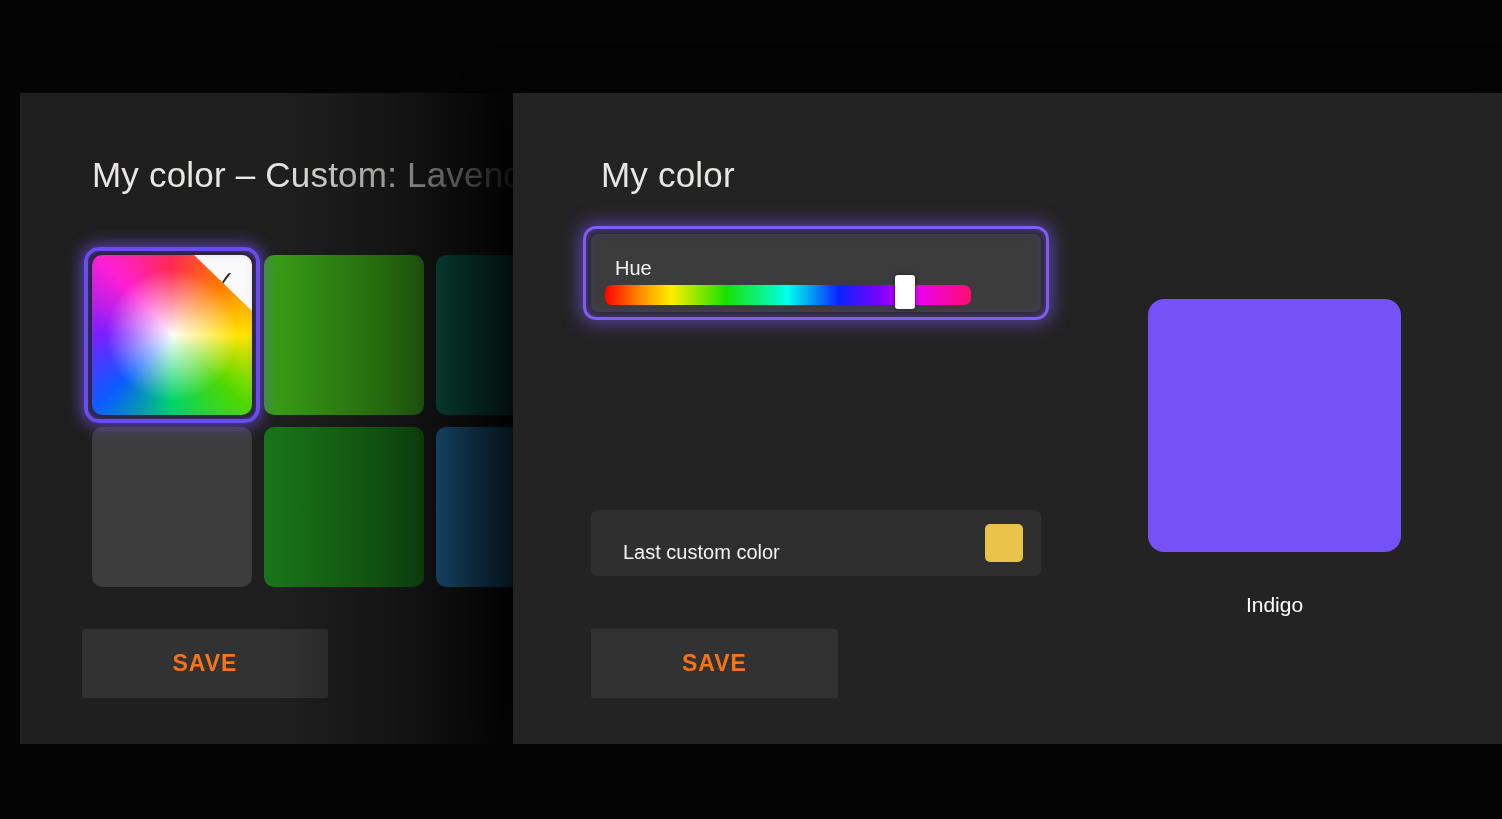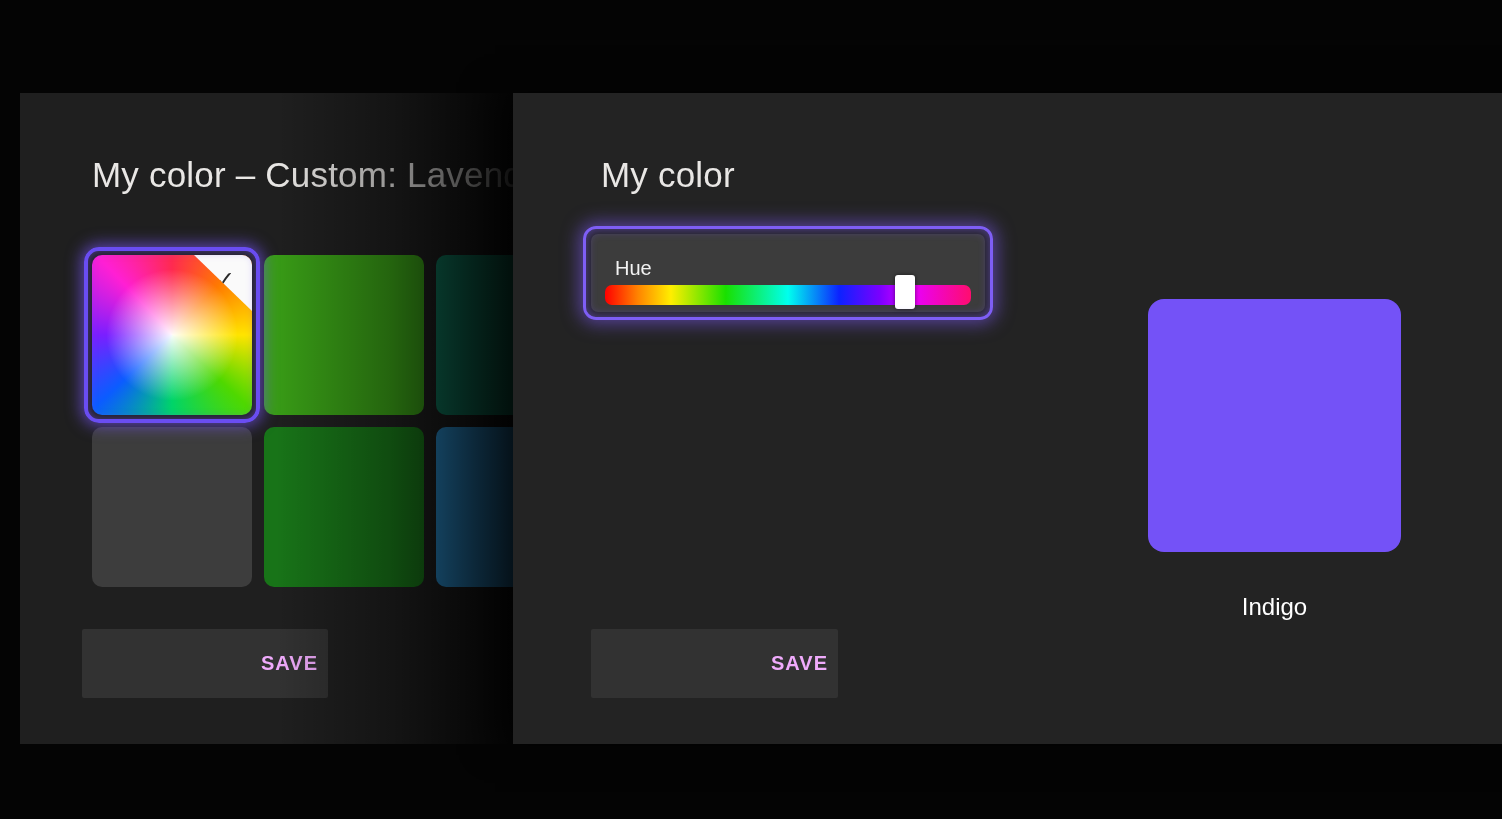--- a/index.html
+++ b/index.html
@@ -30,27 +30,27 @@
                       #00d469 50%, #0b5cff 63%, #7a1fff 75%, #ff1fd4 88%, #ff2a50 100%); }
   .select-ring { position:absolute; inset:-8px; border:4px solid #6a4df2; border-radius:15px;
        pointer-events:none; z-index:3;
        box-shadow:0 0 15px 3px rgba(120,85,250,.65), inset 0 0 8px 1px rgba(120,85,250,.45); }
   .check-corner { position:absolute; top:0; right:0; width:58px; height:56px; background:#fafafa;
        clip-path:polygon(0 0, 100% 0, 100% 100%); border-top-right-radius:10px; }
   .check-glyph { position:absolute; top:3px; right:7px; color:#2a2a2a; font-size:24px; line-height:24px; }
 
   
   .save-btn { position:absolute; height:69px; background:#323232; border:none; border-radius:2px;
-       color:#f0abfc; font-family:"Liberation Sans",sans-serif; font-size:20px; font-weight:bold;
-       letter-spacing:1px; text-align:right; cursor:pointer; }
+       color:#f97316; font-family:"Liberation Sans",sans-serif; font-size:23px; font-weight:bold;
+       letter-spacing:1px; text-align:center; cursor:pointer; }
   #left-panel  .save-btn { left:62px; top:536px; width:246px; }
   #right-panel .save-btn { left:78px; top:536px; width:247px; }
 
   
-  .card { position:absolute; left:78px; width:394px; border-radius:7px; background:#2f2f2f; }
+  .card { position:absolute; left:78px; width:450px; border-radius:7px; background:#2f2f2f; }
   .card.focused { background:#3c3c3c; }
   .focus-ring { position:absolute; inset:-8px; border:3px solid #7e5ef5; border-radius:13px;
        pointer-events:none; z-index:3;
        box-shadow:0 0 17px 4px rgba(125,90,245,.55), inset 0 0 10px 2px rgba(125,90,245,.45); }
   #card-hue        { top:141px; height:78px; }
   #card-saturation { top:233px; height:78px; }
   #card-lightness  { top:325px; height:78px; }
   #card-lastcolor  { top:417px; height:66px; }
 
   .card-label { position:absolute; left:14px; top:13px; font-size:20px; font-weight:400; color:#f2f2f2; }
@@ -63,21 +63,21 @@
        margin-left:-3px; box-shadow:0 0 4px rgba(0,0,0,.55); }
 
   .last-color-label { top:21px; left:22px; }
   .mini-swatch { position:absolute; right:18px; top:14px; width:38px; height:38px;
        border-radius:5px; background:#e9c24a; }
 
   
   .preview-square { position:absolute; left:635px; top:206px; width:253px; height:253px;
        border-radius:16px; background:#7452f7; }
   .preview-name { position:absolute; left:635px; top:490px; width:253px; text-align:center;
-       font-size:24px; font-weight:400; color:#fff; }
+       font-size:21px; font-weight:400; color:#fff; }
 </style>
 </head>
 <body>
 
 <div id="screen">
 
   <section class="panel" id="left-panel">
     <h1 class="panel-title">My color – Custom: Lavender</h1>
 
     <div class="swatch-grid">
@@ -103,20 +103,24 @@
     <div class="card focused" id="card-hue">
       <span class="card-label">Hue</span>
       <div class="track track-hue">
         <div class="thumb" style="left: 80%;"></div>
       </div>
       <div class="focus-ring"></div>
     </div>
 
 
 
+    <div class="card" id="card-lastcolor">
+      <span class="card-label last-color-label">Last custom color</span>
+      <div class="mini-swatch" style="background: rgb(233, 194, 74);"></div>
+    </div>
 
     <button class="save-btn">SAVE</button>
 
     <div class="preview-square" style="background: rgb(116, 82, 247);"></div>
     <div class="preview-name">Indigo</div>
   </section>
 
 </div>
 
 </body></html>

